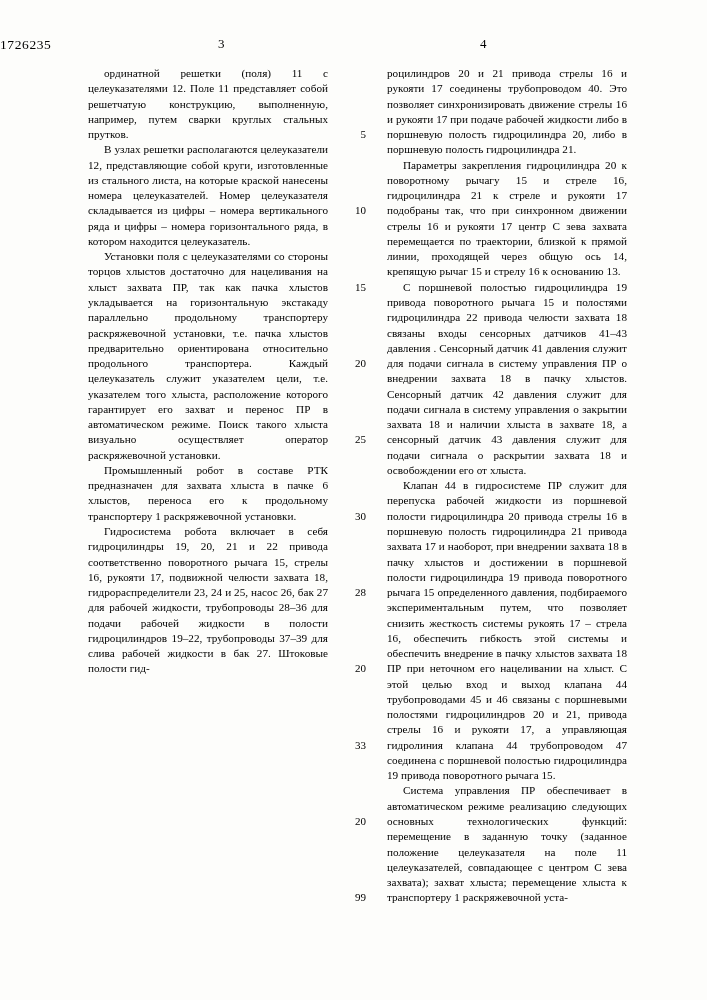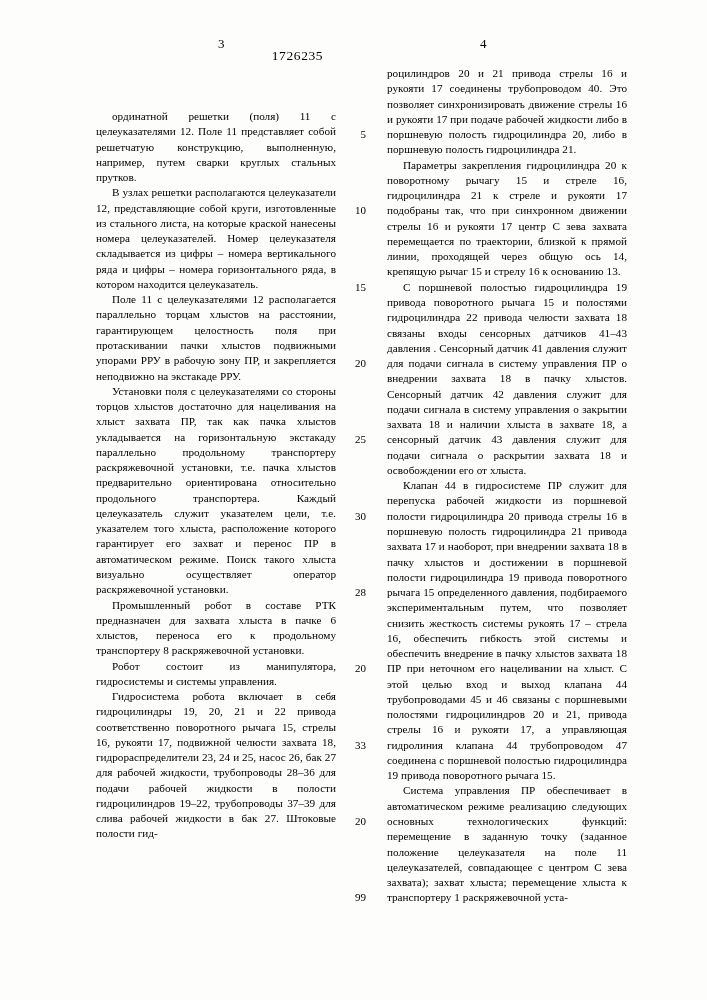--- a/index.html
+++ b/index.html
@@ -32,23 +32,23 @@
   .hdr-left {
     position: absolute;
     left: 218px;
     top: 0;
     font-size: 13px;
     letter-spacing: 0.5px;
   }
   .hdr-center {
     position: absolute;
     left: 0;
-    top: 12px;
+    top: 1px;
     width: 595px;
-    text-align: center;
+    text-align: left;
     font-size: 13.5px;
     letter-spacing: 0.6px;
   }
   .hdr-right {
     position: absolute;
     left: 480px;
     top: 0;
     font-size: 13px;
     letter-spacing: 0.5px;
   }
@@ -57,21 +57,21 @@
     position: absolute;
     top: 66px;
     width: 240px;
     font-size: 11.2px;
     line-height: 15.27px;
     text-align: justify;
     text-align-last: left;
     hyphens: none;
     word-spacing: 0.1px;
   }
-  .col-left { left: 96px; margin-top: 43px; }
+  .col-left { left: 88px; }
   .col-right { left: 387px; }
 
   .col p {
     margin: 0;
     text-indent: 16px;
   }
   .col p.noindent {
     text-indent: 0;
   }
 
@@ -99,24 +99,22 @@
 
   <div class="header">
     <span class="hdr-left">3</span>
     <span class="hdr-center">1726235</span>
     <span class="hdr-right">4</span>
   </div>
 
   <div class="col col-left">
     <p>ординатной решетки (поля) 11 с целеуказателями 12. Поле 11 представляет собой решетчатую конструкцию, выполненную, например, путем сварки круглых стальных прутков.</p>
     <p>В узлах решетки располагаются целеуказатели 12, представляющие собой круги, изготовленные из стального листа, на которые краской нанесены номера целеуказателей. Номер целеуказателя складывается из цифры – номера вертикального ряда и цифры – номера горизонтального ряда, в котором находится целеуказатель.</p>
-    <p>Поле 11 с целеуказателями 12 располагается параллельно торцам хлыстов на расстоянии, гарантирующем целостность поля при протаскивании пачки хлыстов подвижными упорами РРУ в рабочую зону ПР, и закрепляется неподвижно на экстакаде РРУ.</p>
     <p>Установки поля с целеуказателями со стороны торцов хлыстов достаточно для нацеливания на хлыст захвата ПР, так как пачка хлыстов укладывается на горизонтальную экстакаду параллельно продольному транспортеру раскряжевочной установки, т.е. пачка хлыстов предварительно ориентирована относительно продольного транспортера. Каждый целеуказатель служит указателем цели, т.е. указателем того хлыста, расположение которого гарантирует его захват и перенос ПР в автоматическом режиме. Поиск такого хлыста визуально осуществляет оператор раскряжевочной установки.</p>
-    <p>Промышленный робот в составе РТК предназначен для захвата хлыста в пачке 6 хлыстов, переноса его к продольному транспортеру 8 раскряжевочной установки.</p>
-    <p>Робот состоит из манипулятора, гидросистемы и системы управления.</p>
+    <p>Промышленный робот в составе РТК предназначен для захвата хлыста в пачке 6 хлыстов, переноса его к продольному транспортеру 1 раскряжевочной установки.</p>
     <p>Гидросистема робота включает в себя гидроцилиндры 19, 20, 21 и 22 привода соответственно поворотного рычага 15, стрелы 16, рукояти 17, подвижной челюсти захвата 18, гидрораспределители 23, 24 и 25, насос 26, бак 27 для рабочей жидкости, трубопроводы 28–36 для подачи рабочей жидкости в полости гидроцилиндров 19–22, трубопроводы 37–39 для слива рабочей жидкости в бак 27. Штоковые полости гид-</p>
   </div>
 
   <div class="linenums">
     <div class="blank">.</div>
     <div class="blank">.</div>
     <div class="blank">.</div>
     <div class="blank">.</div>
     <div>5</div>
     <div class="blank">.</div>

